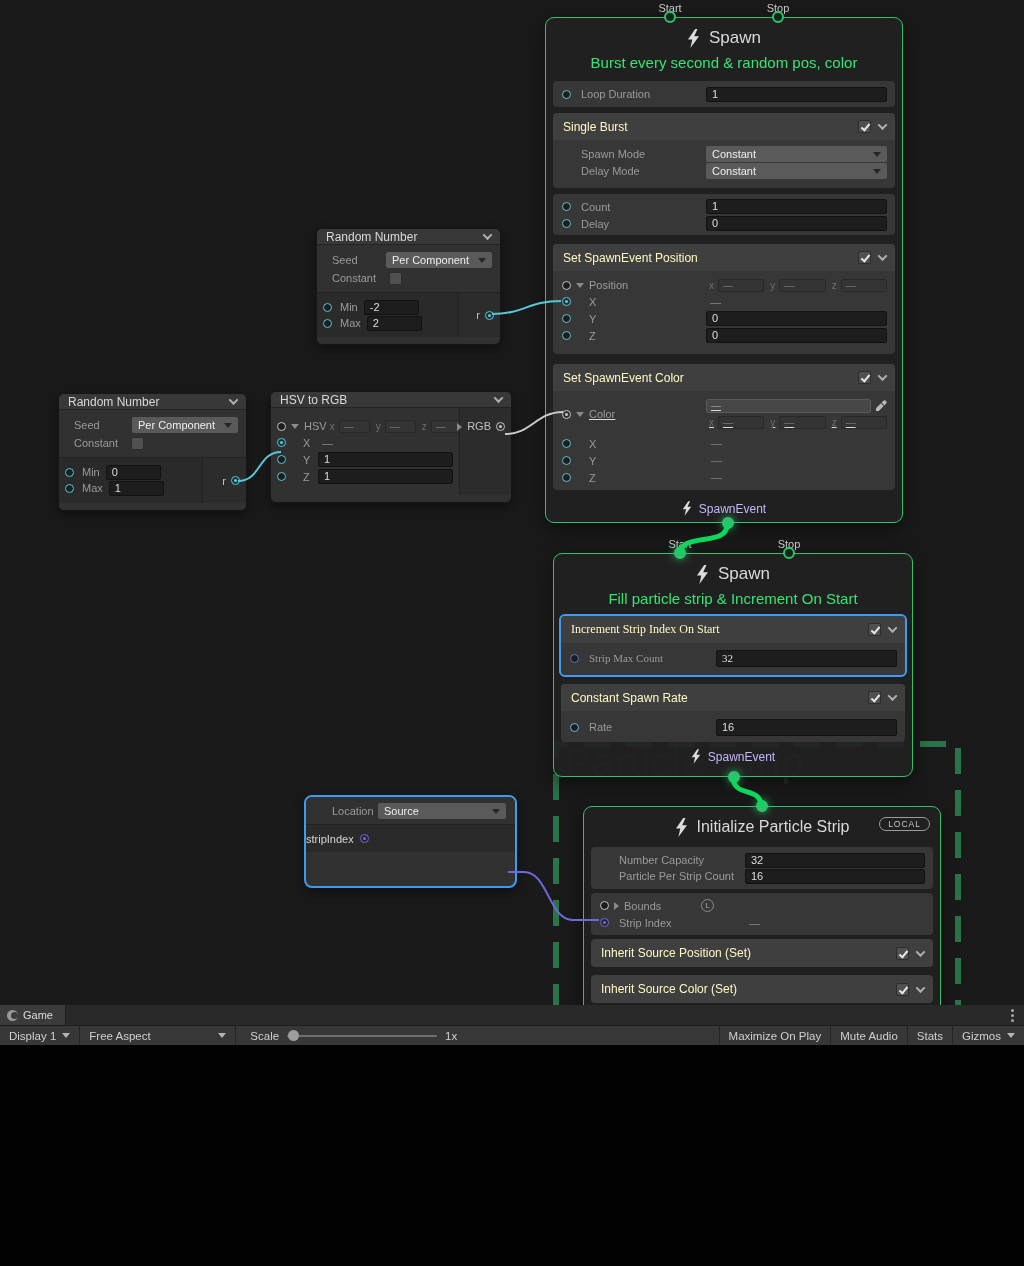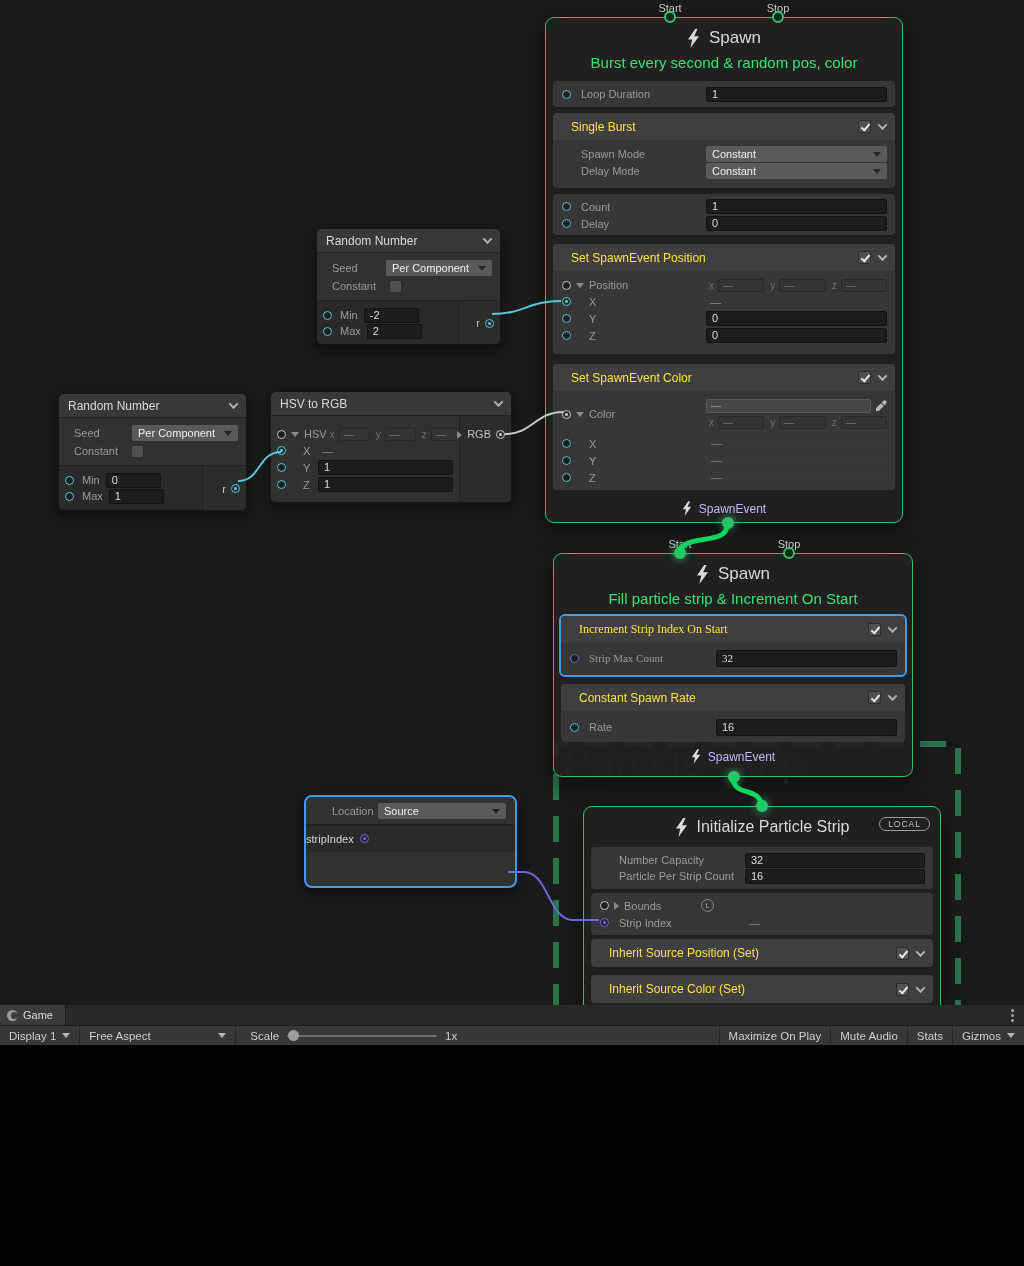--- a/index.html
+++ b/index.html
@@ -22,21 +22,21 @@
   
   .ctx {
     position:absolute; z-index:10; background:rgba(33,33,33,0.93);
     border:1px solid #2fc26d; border-radius:9px;
     box-shadow:0 6px 18px rgba(0,0,0,0.5); color:#d8d8d8;
   }
   .ctx-title { display:flex; justify-content:center; align-items:center; gap:9px; margin-top:9px; height:22px; font-size:17px; color:#d9d9d9; }
   .ctx-sub { text-align:center; margin-top:5px; font-size:15px; color:#35e473; }
   .blk { position:absolute; left:7px; right:7px; background:#373737; border-radius:4px; overflow:hidden; }
   .blk.selected { left:5px; right:5px; border:2px solid #3f9bf0; border-radius:6px; }
-  .blkhdr { height:27px; background:#3f3f3f; display:flex; align-items:center; padding:0 9px 0 18px; font-size:12px; color:#fde047; }
+  .blkhdr { height:27px; background:#3f3f3f; display:flex; align-items:center; padding:0 9px 0 10px; font-size:12px; color:#fef9c3; }
   .blkhdr .ctrl { margin-left:auto; display:flex; align-items:center; gap:8px; }
   .blkbody { padding:6px 0 5px; }
   .row { display:flex; align-items:center; padding:0 8px 0 9px; height:17px; }
   .row.h16 { height:16px; } .row.h20 { height:20px; }
   .lbl { color:#9a9a9a; font-size:11px; margin-left:10px; white-space:nowrap; }
   .lbl.ind { margin-left:18px; }
   .sp { flex:1; }
   .ghost { width:9px; flex:none; visibility:hidden; }
   .field {
     width:181px; height:15px; flex:none; background:#1d1d1d; border:1px solid #121212;
@@ -69,21 +69,21 @@
   .port.purple.on::after { background:#6e6ade; box-shadow:0 0 5px #6e6ade; }
   .fport { position:absolute; width:12px; height:12px; border:2px solid #2fc26d; border-radius:50%; background:#13251a; z-index:12; }
   .fport.on { background:#2fc26d; box-shadow:0 0 8px rgba(47,194,109,0.9); }
   .flowlbl { position:absolute; top:-16px; width:60px; text-align:center; font-size:11px; color:#c8c8c8; }
   .ctx-foot { position:absolute; left:0; right:0; display:flex; align-items:center; justify-content:center; gap:7px; font-size:12px; color:#c4b5fd; }
   .badge { position:absolute; right:10px; top:10px; border:1px solid #9a9a9a; border-radius:8px; padding:1px 8px; font-size:8.5px; letter-spacing:1px; color:#c4c4c4; }
   .licon { width:13px; height:13px; border:1px solid #8a8a8a; border-radius:50%; color:#a8a8a8; font-size:8px; display:flex; align-items:center; justify-content:center; margin-left:40px; flex:none; }
   
   .node { position:absolute; z-index:10; background:#313131; border:1px solid #161616; border-radius:6px; box-shadow:0 4px 12px rgba(0,0,0,0.45); color:#d5d5d5; overflow:hidden; }
   .node.selected { border:2px solid #3f9bf0; }
-  .nhdr { height:24px; background:#383838; display:flex; align-items:center; padding:0 9px; font-size:12px; color:#d8d8d8; border-bottom:1px solid #232323; }
+  .nhdr { height:16px; background:#383838; display:flex; align-items:center; padding:0 9px; font-size:12px; color:#d8d8d8; border-bottom:1px solid #232323; }
   .nhdr .chev { margin-left:auto; }
   .nbody { padding:7px 0 6px; background:#313131; }
   .nrow { display:flex; align-items:center; height:16px; padding:0 7px 0 6px; font-size:11px; }
   .nrow .nlbl { color:#9a9a9a; }
   .dd { display:flex; align-items:center; height:16px; background:#5a5a5a; border-radius:2px; padding:0 6px; font-size:11px; color:#eee; flex:none; }
   .dd .dda { margin-left:auto; width:0; height:0; border-left:4px solid transparent; border-right:4px solid transparent; border-top:5px solid #262626; }
   .nbot { position:relative; background:#2a2a2a; border-top:1px solid #222; }
   .outcol { position:absolute; right:0; top:0; bottom:0; background:#2c2c2c; border-left:1px solid #222; display:flex; align-items:center; justify-content:flex-end; gap:5px; padding-right:6px; }
   .outlbl { color:#c0c0c0; font-size:11px; }
   .bolt { flex:none; }
@@ -235,21 +235,21 @@
 
     <div class="blk" style="top:346px;height:126px;">
       <div class="blkhdr">
         <span>Set SpawnEvent Color</span>
         <span class="ctrl">
           <span class="checkbox on"></span>
           <span class="chev"></span>
         </span>
       </div>
       <div class="blkbody">
-        <div class="row" style="height:34px;">
+        <div class="row" style="height:34px;text-decoration:underline;">
           <span class="port white on"></span>
           <span class="tri-down"></span>
           <span class="lbl" style="margin-left:5px;">Color</span>
           <span class="sp"></span>
           <span style="width:181px;flex:none;">
             <span class="swatchrow" style="margin-bottom:3px;">
               <span class="swatch">—</span>
               <svg width="12" height="12" viewBox="0 0 12 12">
                     <path d="M11 1c.9.9.9 1.9 0 2.8L9.4 5.4 6.6 2.6 8.2 1c.9-.9 1.9-.9 2.8 0zM5.9 3.3 1 8.2 V11 h2.8 L8.7 6.1 Z" fill="#b8b8b8"></path>
                   </svg>

